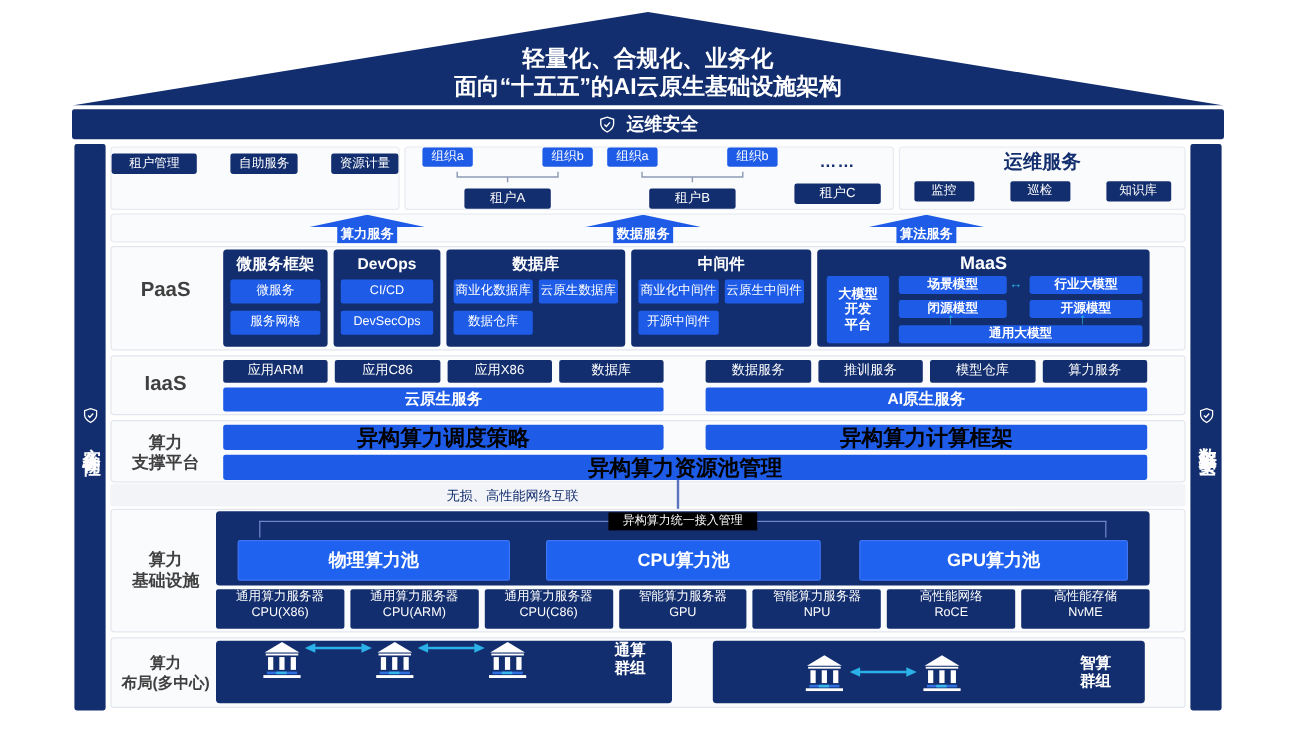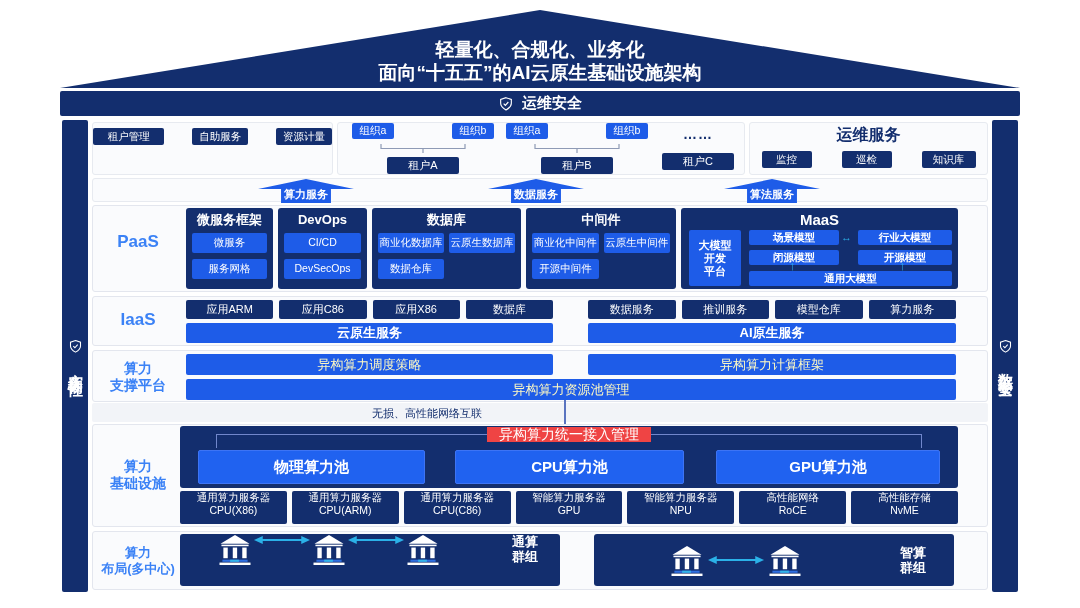--- a/index.html
+++ b/index.html
@@ -4,39 +4,39 @@
 <style>
   * { box-sizing: border-box; margin: 0; padding: 0; }
   html,body { width:1080px; height:608px; background:#fff;
     font-family:"Liberation Sans","DejaVu Sans",sans-serif; overflow:hidden; position:relative; }
   .abs { position:absolute; }
   .navy-bg { background:#132e6e; color:#fff; }
   .row-panel { position:absolute; background:#f4f5f9; border:1px solid #e3e6ee; border-radius:3px; }
   .sub-panel { background:#fafbfd; border:1px solid #e7eaf0; border-radius:3px; position:absolute; }
   .box-navy { background:#132e6e; color:#fff; border-radius:2px; display:flex; align-items:center; justify-content:center; font-size:10.5px; line-height:1; }
   .box-blue { background:#1e5ce8; color:#fff; border-radius:2px; display:flex; align-items:center; justify-content:center; font-size:10.5px; line-height:1.1; }
-  .bar-blue { background:#1e5ce8; color:#fef9c3; border-radius:2px; display:flex; align-items:center; justify-content:center; font-size:13px; font-weight:normal; position:absolute; }
+  .bar-blue { background:#1e5ce8; color:#000000; border-radius:2px; display:flex; align-items:center; justify-content:center; font-size:18px; font-weight:bold; position:absolute; }
   .sec-title { color:#132e6e; font-weight:bold; font-size:16px; text-align:center; }
   .panel-navy { background:#132e6e; border-radius:3px; position:absolute; padding:4px 6px; }
   .ptitle { color:#fff; font-weight:bold; font-size:13px; text-align:center; line-height:15px; }
-  .row-label { position:absolute; left:92px; width:92px; color:#3b82f6; font-weight:bold; text-align:center; }
+  .row-label { position:absolute; left:92px; width:92px; color:#404040; font-weight:bold; text-align:center; }
   .svc-arrow { position:absolute; width:96px; height:24px; background:#1e5ce8;
     clip-path:polygon(50% 0,100% 42%,76% 42%,76% 100%,24% 100%,0 42%,0 42%,24% 42%);
     -webkit-clip-path:polygon(50% 0,100% 42%,76% 42%,76% 100%,24% 100%,24% 42%,0 42%); }
   .svc-arrow span { position:absolute; bottom:1px; left:0; right:0; text-align:center; color:#fff; font-size:11px; font-weight:bold; }
   .vtext { writing-mode:vertical-rl; text-orientation:upright; letter-spacing:3px; font-size:15px; font-weight:bold; color:#fff; }
   .tree { width:142px; }
   .tree-orgs { display:flex; justify-content:space-between; }
   .org-box { width:42px; height:16px; }
   .tenant-box { width:72px; height:17px; margin:0 auto; font-size:11px; }
   .dots { color:#132e6e; font-weight:bold; font-size:14px; text-align:center; height:16px; line-height:12px; letter-spacing:1px; }
   .pool { position:absolute; height:34px; background:#2062f0; border:1px solid #3d74f5; border-radius:2px; color:#fff; font-weight:bold; font-size:15px; display:flex; align-items:center; justify-content:center; }
   .server { flex:1; background:#132e6e; border-radius:2px; color:#fff; text-align:center; font-size:10.5px; line-height:13px; padding-top:0; height:33px; }
   .bracket { position:absolute; border-top:1px solid #7187cc; border-left:1px solid #7187cc; border-right:1px solid #7187cc; height:14px; }
-  .bracket-label { position:absolute; top:-8px; left:50%; transform:translateX(-50%); background:#ef4444; color:#fff; font-size:14px; padding:0 12px; line-height:15px; white-space:nowrap; }
+  .bracket-label { position:absolute; top:-8px; left:50%; transform:translateX(-50%); background:#000000; color:#fff; font-size:10px; padding:0 12px; line-height:15px; white-space:nowrap; }
   .grp-label { color:#fff; font-weight:bold; font-size:13px; line-height:15px; text-align:center; }
   .cyan-arrow { color:#2bb1e8; font-weight:bold; }
   .maas-grid-box { position:absolute; height:15px;font-weight:bold; }
 </style>
 </head>
 <body>
 
 <div class="abs" style="left:60px; top:10px; width:960px; height:78px;">
   <svg width="960" height="78" viewBox="0 0 960 78">
     <polygon points="480,0 0,78 960,78" fill="#132e6e"></polygon>

